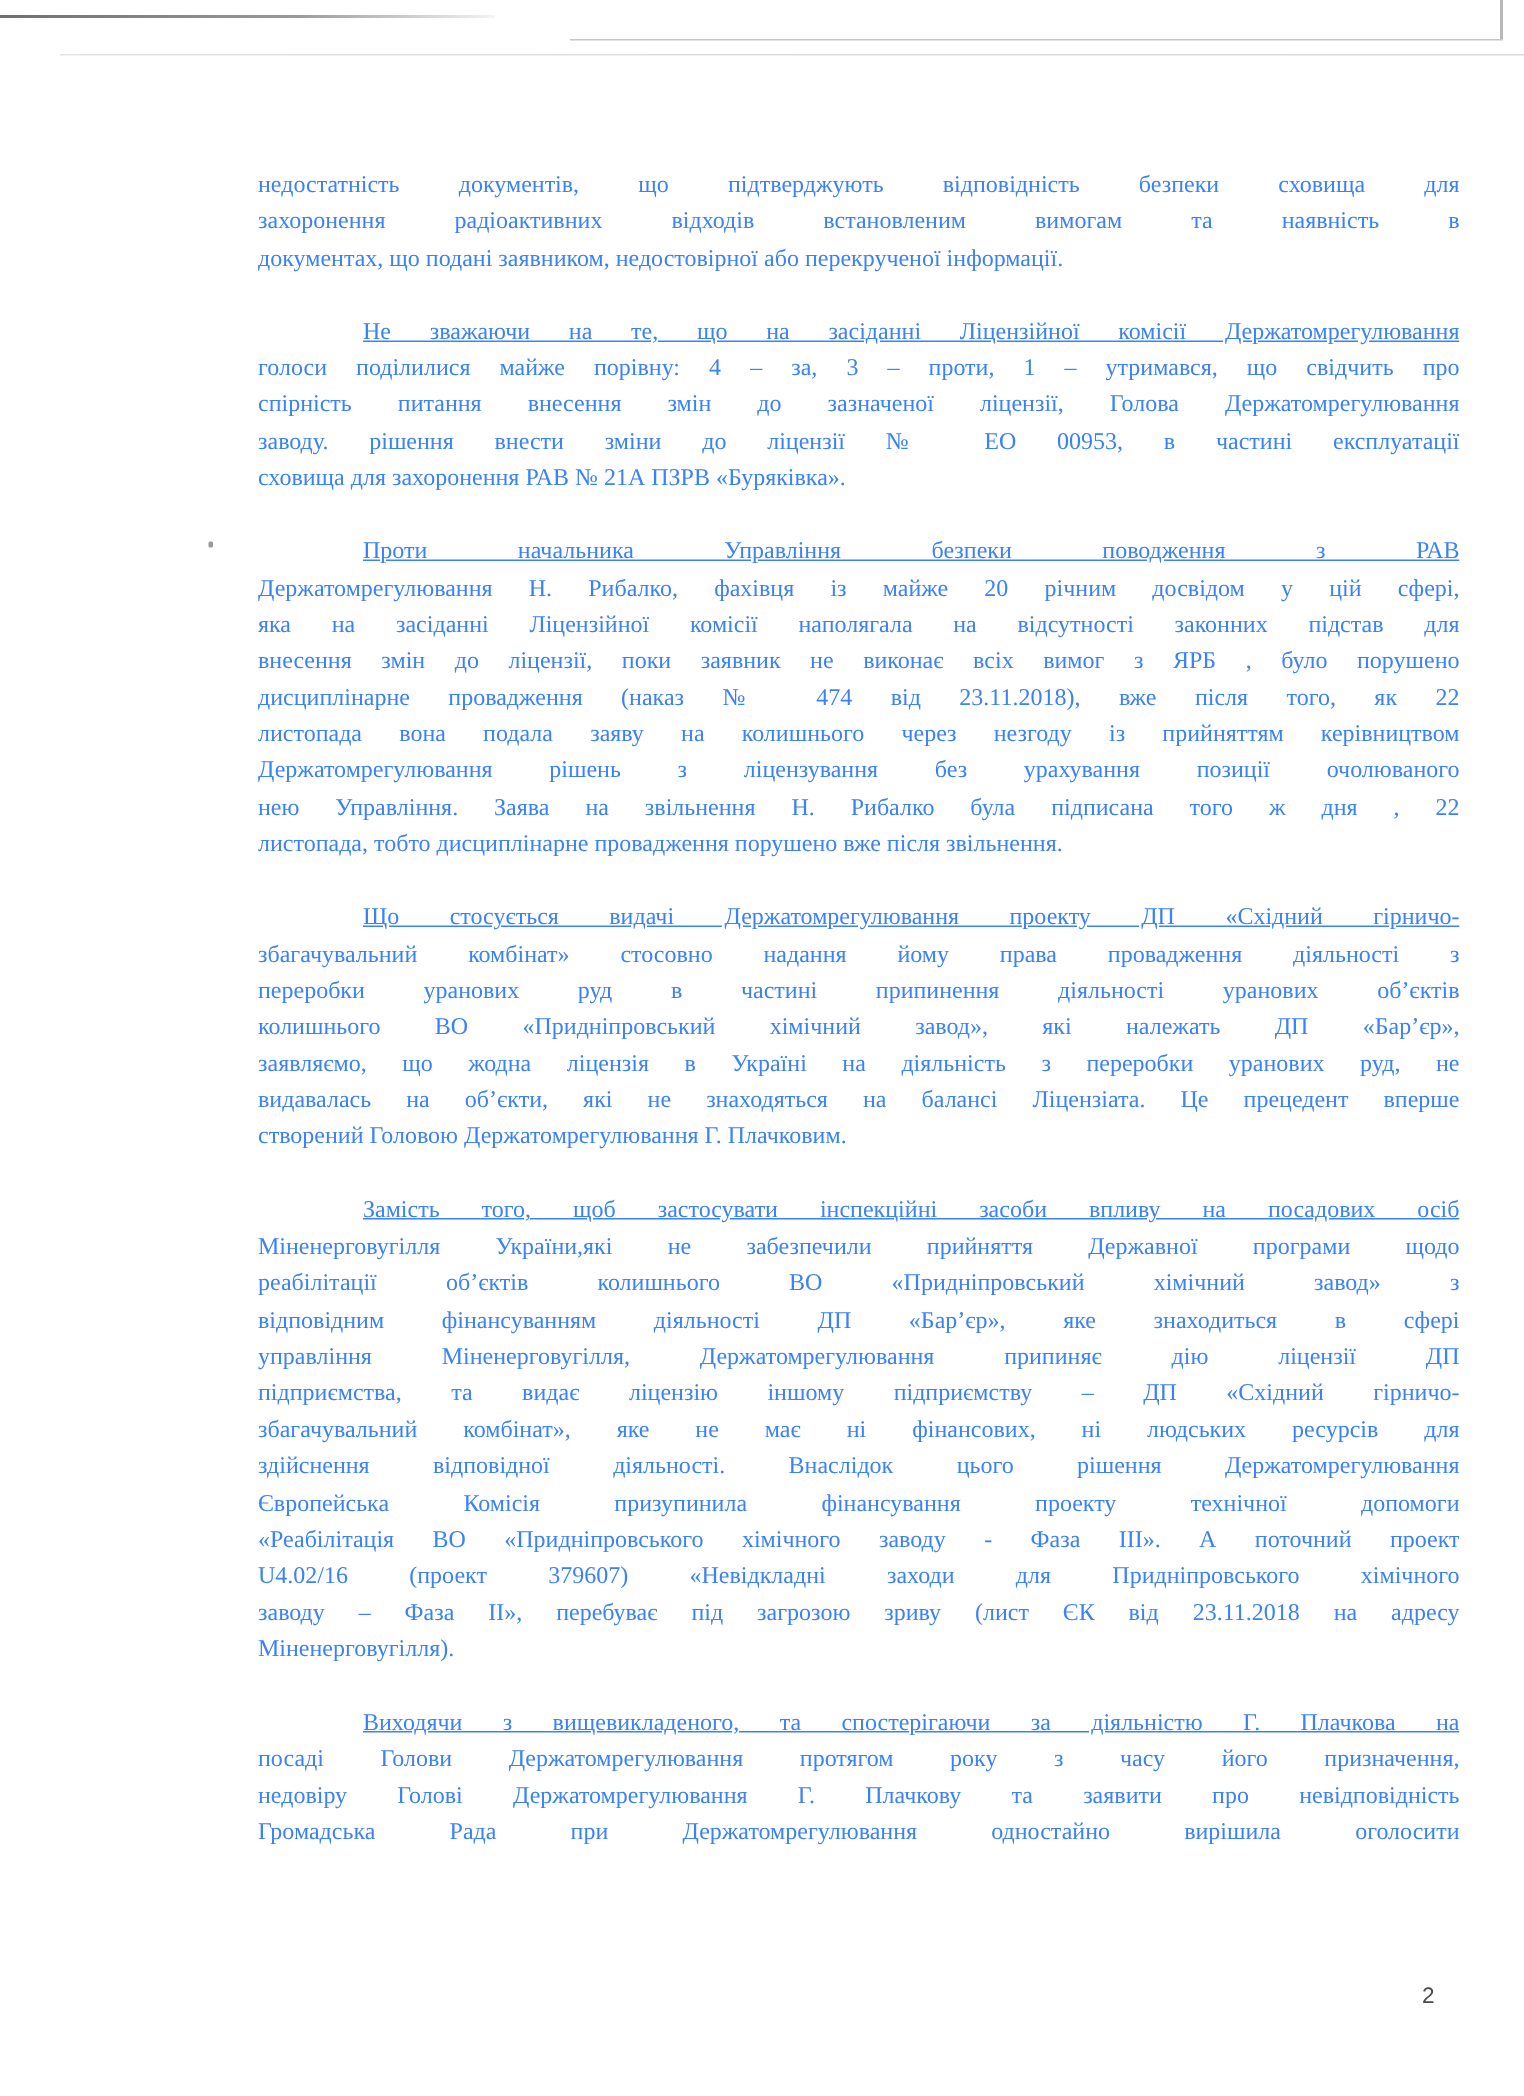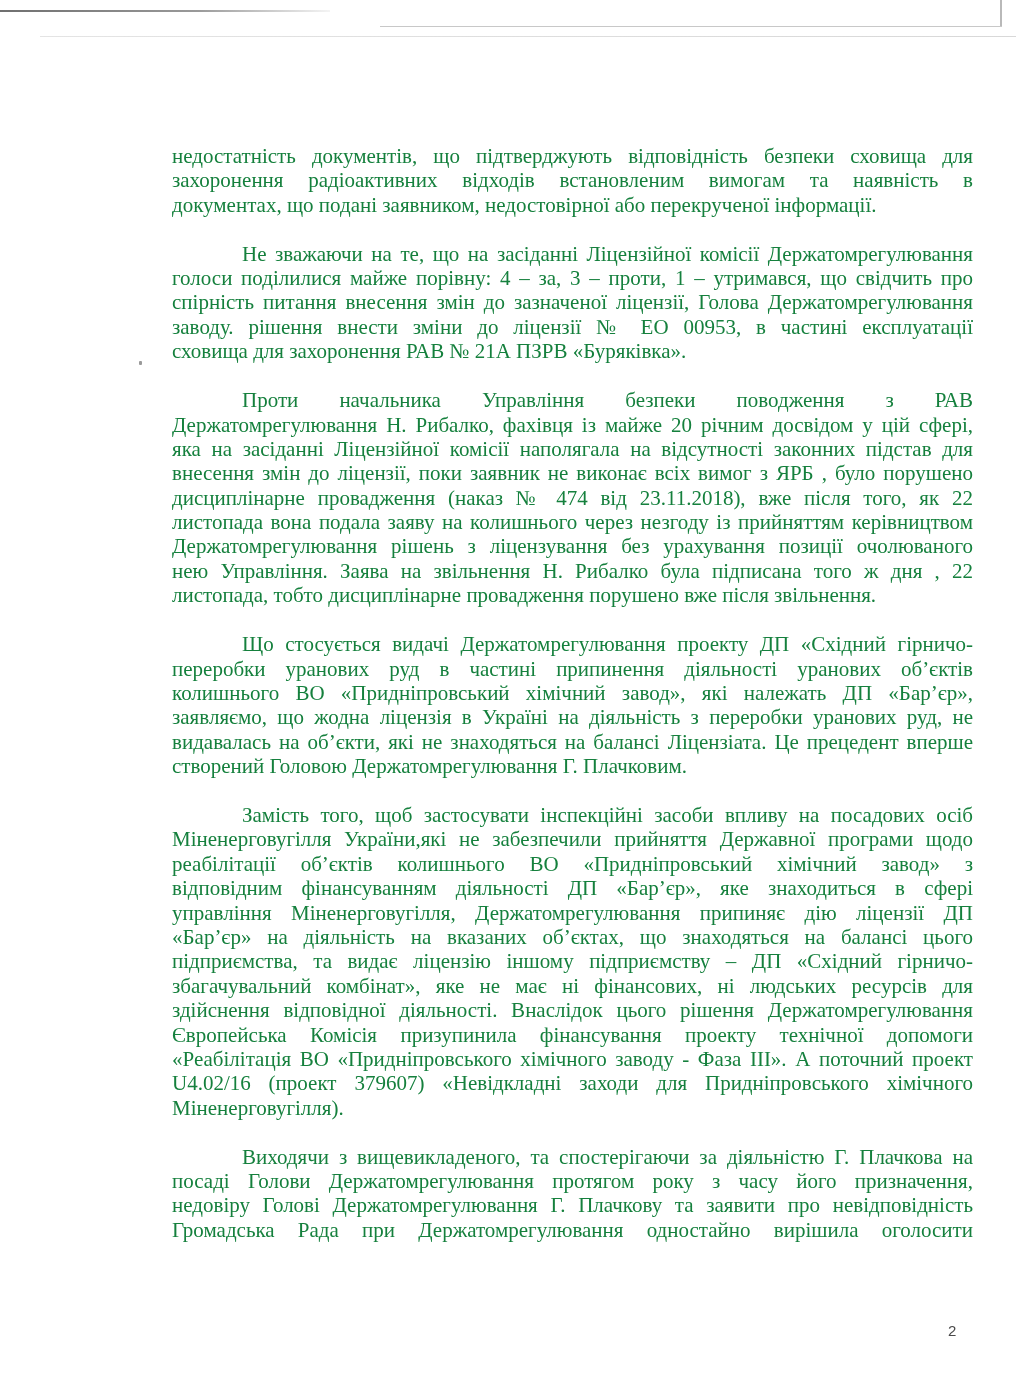--- a/index.html
+++ b/index.html
@@ -13,32 +13,32 @@
     background: linear-gradient(90deg, rgba(210,210,210,0.6), rgba(190,190,190,0.6));
   }
   .scan-edge-right {
     position: absolute; left: 1000px; top: 0; width: 2px; height: 26px; background: #b9b9b9;
   }
   .scan-edge-bottom {
     position: absolute; left: 380px; top: 26px; width: 622px; height: 1px; background: #c8c8c8;
   }
   .speck { position: absolute; left: 139px; top: 361px; width: 3px; height: 4px; background: #9a9a9a; border-radius: 1px; }
   .page {
-    position: absolute; left: 172px; top: 144px; width: 801px;
+    position: absolute; left: 172px; top: 112px; width: 801px;
     font-family: "Liberation Serif", "DejaVu Serif", serif;
-    font-size: 21px; color: #15803d;
+    font-size: 16px; color: #3b82f6;
   }
   .para { margin: 0 0 24.5px 0; }
   .line {
     display: block; height: 24.4px; line-height: 24.4px;
     text-align: justify; text-align-last: justify; white-space: nowrap;
     overflow: hidden;
   }
   .line.last { text-align-last: left; }
-  .line.indent { padding-left: 70px; }
+  .line.indent { padding-left: 70px; text-decoration: underline; }
   .pgnum {
     position: absolute; left: 948px; top: 1322px;
     font-family: "Liberation Sans", "DejaVu Sans", sans-serif; font-size: 15px; color: #4a4a4a;
   }
 </style>
 </head>
 <body>
 
 <div class="scan-line-top"></div>
 <div class="scan-line-top2"></div>
@@ -65,39 +65,40 @@
       <span class="line">яка на засіданні Ліцензійної комісії наполягала на відсутності законних підстав для</span>
       <span class="line">внесення змін до ліцензії, поки заявник не виконає всіх вимог з ЯРБ , було порушено</span>
       <span class="line">дисциплінарне провадження (наказ № 474 від 23.11.2018), вже після того, як 22</span>
       <span class="line">листопада вона подала заяву на колишнього через незгоду із прийняттям керівництвом</span>
       <span class="line">Держатомрегулювання рішень з ліцензування без урахування позиції очолюваного</span>
       <span class="line">нею Управління. Заява на звільнення Н. Рибалко була підписана того ж дня , 22</span>
       <span class="line last">листопада, тобто дисциплінарне провадження порушено вже після звільнення.</span>
     </div>
     <div class="para">
       <span class="line indent">Що стосується видачі Держатомрегулювання проекту ДП «Східний гірничо-</span>
+      <span class="line">збагачувальний комбінат» стосовно надання йому права провадження діяльності з</span>
       <span class="line">переробки уранових руд в частині припинення діяльності уранових об’єктів</span>
       <span class="line">колишнього ВО «Придніпровський хімічний завод», які належать ДП «Бар’єр»,</span>
       <span class="line">заявляємо, що жодна ліцензія в Україні на  діяльність з переробки уранових руд, не</span>
       <span class="line">видавалась на об’єкти, які не знаходяться на балансі Ліцензіата. Це прецедент вперше</span>
       <span class="line last">створений Головою Держатомрегулювання Г. Плачковим.</span>
     </div>
     <div class="para">
       <span class="line indent">Замість того, щоб застосувати інспекційні засоби впливу на посадових осіб</span>
       <span class="line">Міненерговугілля України,які не забезпечили прийняття Державної програми щодо</span>
       <span class="line">реабілітації об’єктів колишнього ВО «Придніпровський хімічний завод» з</span>
       <span class="line">відповідним фінансуванням діяльності ДП «Бар’єр», яке знаходиться в сфері</span>
       <span class="line">управління Міненерговугілля, Держатомрегулювання припиняє дію ліцензії ДП</span>
-      <span class="line">«Бар’єр» на діяльність на вказаних об’єктах, що знаходяться на балансі цього</span>
       <span class="line">підприємства, та видає ліцензію іншому підприємству – ДП «Східний гірничо-</span>
       <span class="line">збагачувальний комбінат», яке не має ні фінансових, ні людських ресурсів для</span>
       <span class="line">здійснення відповідної діяльності. Внаслідок цього рішення Держатомрегулювання</span>
       <span class="line">Європейська Комісія призупинила фінансування проекту технічної допомоги</span>
       <span class="line">«Реабілітація ВО «Придніпровського хімічного заводу - Фаза III». А поточний проект</span>
       <span class="line">U4.02/16 (проект 379607) «Невідкладні заходи для Придніпровського хімічного</span>
+      <span class="line">заводу – Фаза II», перебуває під загрозою зриву (лист ЄК від 23.11.2018 на адресу</span>
       <span class="line last">Міненерговугілля).</span>
     </div>
     <div class="para">
       <span class="line indent">Виходячи з вищевикладеного, та спостерігаючи за діяльністю Г. Плачкова на</span>
       <span class="line">посаді Голови Держатомрегулювання протягом року з часу його призначення,</span>
       <span class="line">недовіру Голові Держатомрегулювання Г. Плачкову та заявити про невідповідність</span>
       <span class="line">Громадська Рада при Держатомрегулювання одностайно вирішила оголосити</span>
     </div>
   </div>
 

